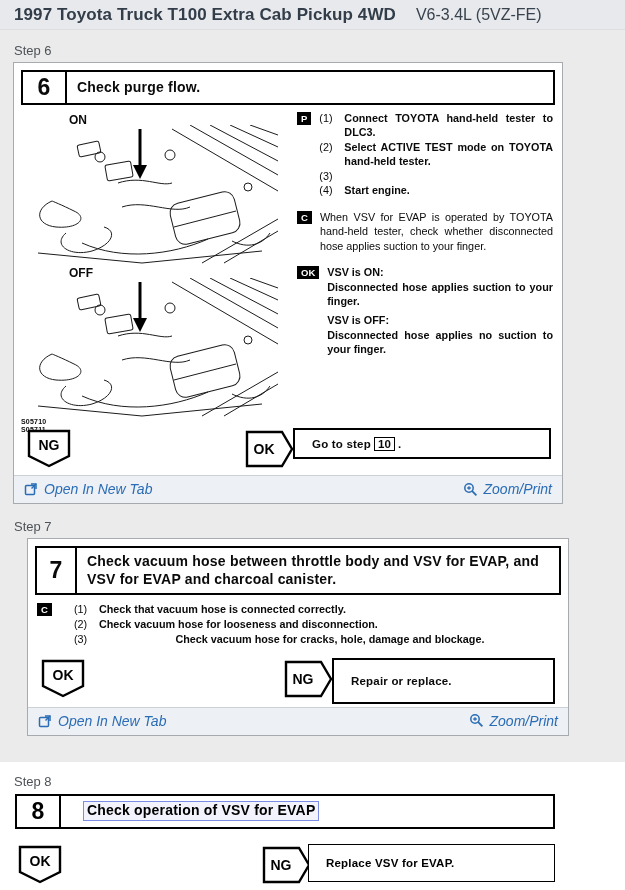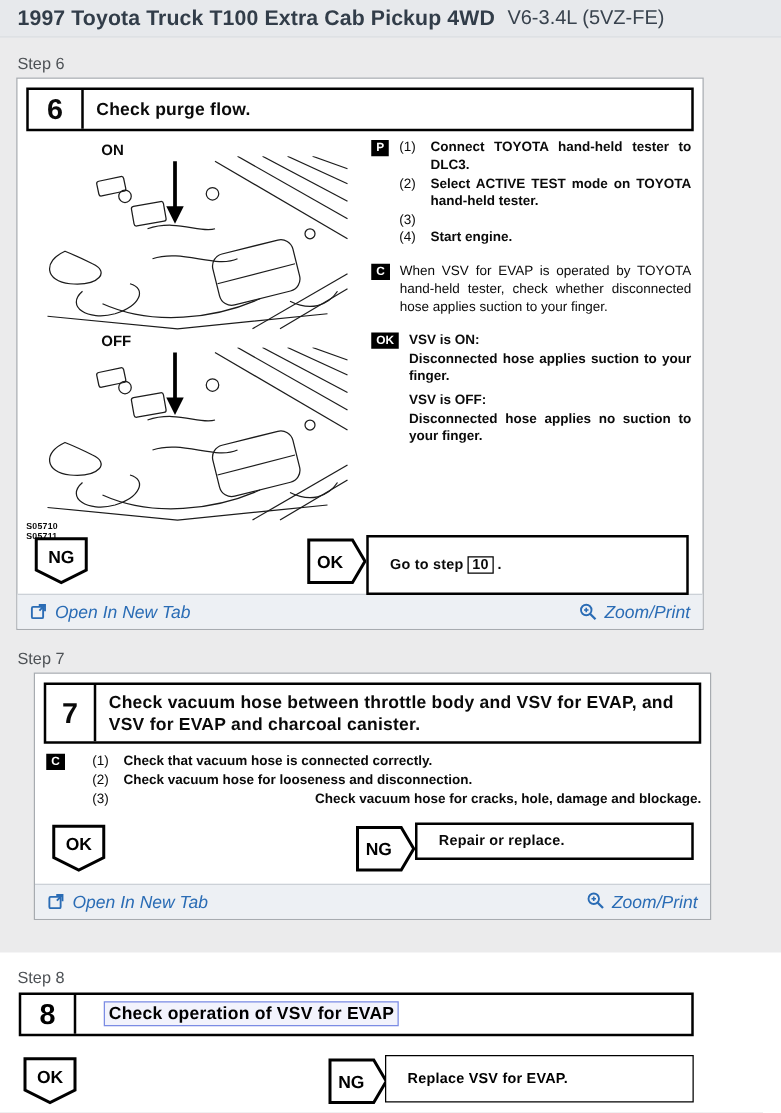--- a/index.html
+++ b/index.html
@@ -3,21 +3,21 @@
 <meta charset="utf-8">
 <style>
   * { margin:0; padding:0; box-sizing:border-box; }
   html,body { background:#ebebec; }
   body { font-family:"Liberation Sans", sans-serif; }
   .page { position:relative; width:625px; height:890px; overflow:hidden; background:#ebebec; }
 
   
   .app-header {
     height:30px; background:#e7e9ec; border-bottom:1px solid #dcdee1;
-    display:flex; align-items:center; padding:0 14px; gap:10px;
+    display:flex; align-items:center; padding:0 14px; gap:20px;
   }
   .app-header .t-bold { font-size:17px; font-weight:bold; color:#323d49; letter-spacing:.1px; }
   .app-header .t-sub  { font-size:16px; font-weight:normal; color:#39434e; }
 
   
   .step-label { font-size:13px; color:#4e5256; margin:13px 0 4px 14px; }
 
   
   .panel { background:#fff; border:1px solid #a7abb0; }
   .panel-6 { margin-left:13px; width:550px; }
@@ -29,21 +29,21 @@
     width:44px; flex:none; border-right:2px solid #000; display:flex;
     align-items:center; justify-content:center;
     font-size:23px; font-weight:bold; padding:2px 0;
   }
   .title-bar .ttl { display:flex; align-items:center; padding:5px 10px; font-size:14px; font-weight:bold; line-height:1.25; letter-spacing:.2px; }
 
   
   .content-row { display:flex; margin-top:6px; }
   .diagram-col { width:268px; flex:none; position:relative; }
   .diag { position:relative; height:153px; }
-  .diag-label { position:absolute; left:60px; top:2px; font-size:12px; font-weight:bold; }
+  .diag-label { position:absolute; left:48px; top:2px; font-size:12px; font-weight:bold; }
   .diag svg { position:absolute; left:0; top:14px; }
   .fig-codes { position:absolute; left:0; bottom:-18px; font-size:7px; font-weight:bold; line-height:1.25; letter-spacing:.2px; }
   .fig-codes span { display:block; }
 
   .text-col { flex:1; padding-left:8px; padding-right:2px; font-size:10.8px; line-height:1.34; }
   .blk { display:flex; }
   .blk + .blk { margin-top:12px; }
   .badge {
     flex:none; background:#000; color:#fff; font-size:9.5px; font-weight:bold;
     padding:1px 4px; margin-right:8px; margin-top:1px; line-height:1.2; height:13px;
@@ -54,21 +54,21 @@
   .item .itext { flex:1; text-align:justify;font-weight:bold; }
   .para { text-align:justify; }
   .res-line { font-weight:bold; text-align:justify; }
   .res-gap { margin-top:5px; }
 
   
   .flow-row { position:relative; height:44px; margin-top:10px; }
   .shape-down  { position:absolute; }
   .shape-right { position:absolute; }
   .result-box {
-    position:absolute; top:1px; border:2px solid #000; height:48px; background:#fff;
+    position:absolute; top:1px; border:2px solid #000; height:31px; background:#fff;
     display:flex; align-items:center; padding-left:17px;
     font-size:11.5px; font-weight:bold; letter-spacing:.2px;
   }
   .mini-box { border:1px solid #000; padding:0 3px; margin:0 3px; }
 
   
   .panel-footer {
     background:#edf0f4; border-top:1px solid #ccd1d7;
     display:flex; justify-content:space-between; align-items:center;
     padding:5px 10px 6px 10px;
@@ -262,35 +262,35 @@
           <div class="item">
             <span class="inum">(1)</span>
             <span class="itext" style="text-align:left">Check that vacuum hose is connected correctly.</span>
           </div>
           <div class="item">
             <span class="inum">(2)</span>
             <span class="itext" style="text-align:left">Check vacuum hose for looseness and disconnection.</span>
           </div>
           <div class="item">
             <span class="inum">(3)</span>
-            <span class="itext" style="text-align:right">Check vacuum hose for cracks, hole, damage and blockage.</span>
+            <span class="itext" style="text-align:center">Check vacuum hose for cracks, hole, damage and blockage.</span>
           </div>
         </div>
       </div>
 
       <div class="flow-row flow-row-7">
         <svg class="shape-down" style="left:6px;top:2px" width="44" height="40" viewBox="0 0 44 40">
           <use href="#shape-down-g"></use>
           <text x="22" y="21" text-anchor="middle" font-size="14" font-weight="bold">OK</text>
         </svg>
         <svg class="shape-right" style="left:249px;top:3px" width="49" height="38" viewBox="0 0 49 38">
           <use href="#shape-right-g"></use>
           <text x="19" y="24" text-anchor="middle" font-size="14" font-weight="bold">NG</text>
         </svg>
-        <div class="result-box" style="left:297px;right:6px;height:30px">
+        <div class="result-box" style="left:297px;right:6px;height:46px">
           <span>Repair or replace.</span>
         </div>
       </div>
     </div>
 
     <div class="panel-footer">
       <a class="flink">
         <svg width="14" height="14" viewBox="0 0 14 14">
           <rect x="1.5" y="3.5" width="9" height="9" rx="1" fill="none" stroke="#2a6cb5" stroke-width="1.5"></rect>
           <path d="M7 2h5v5" fill="none" stroke="#2a6cb5" stroke-width="1.5"></path>

